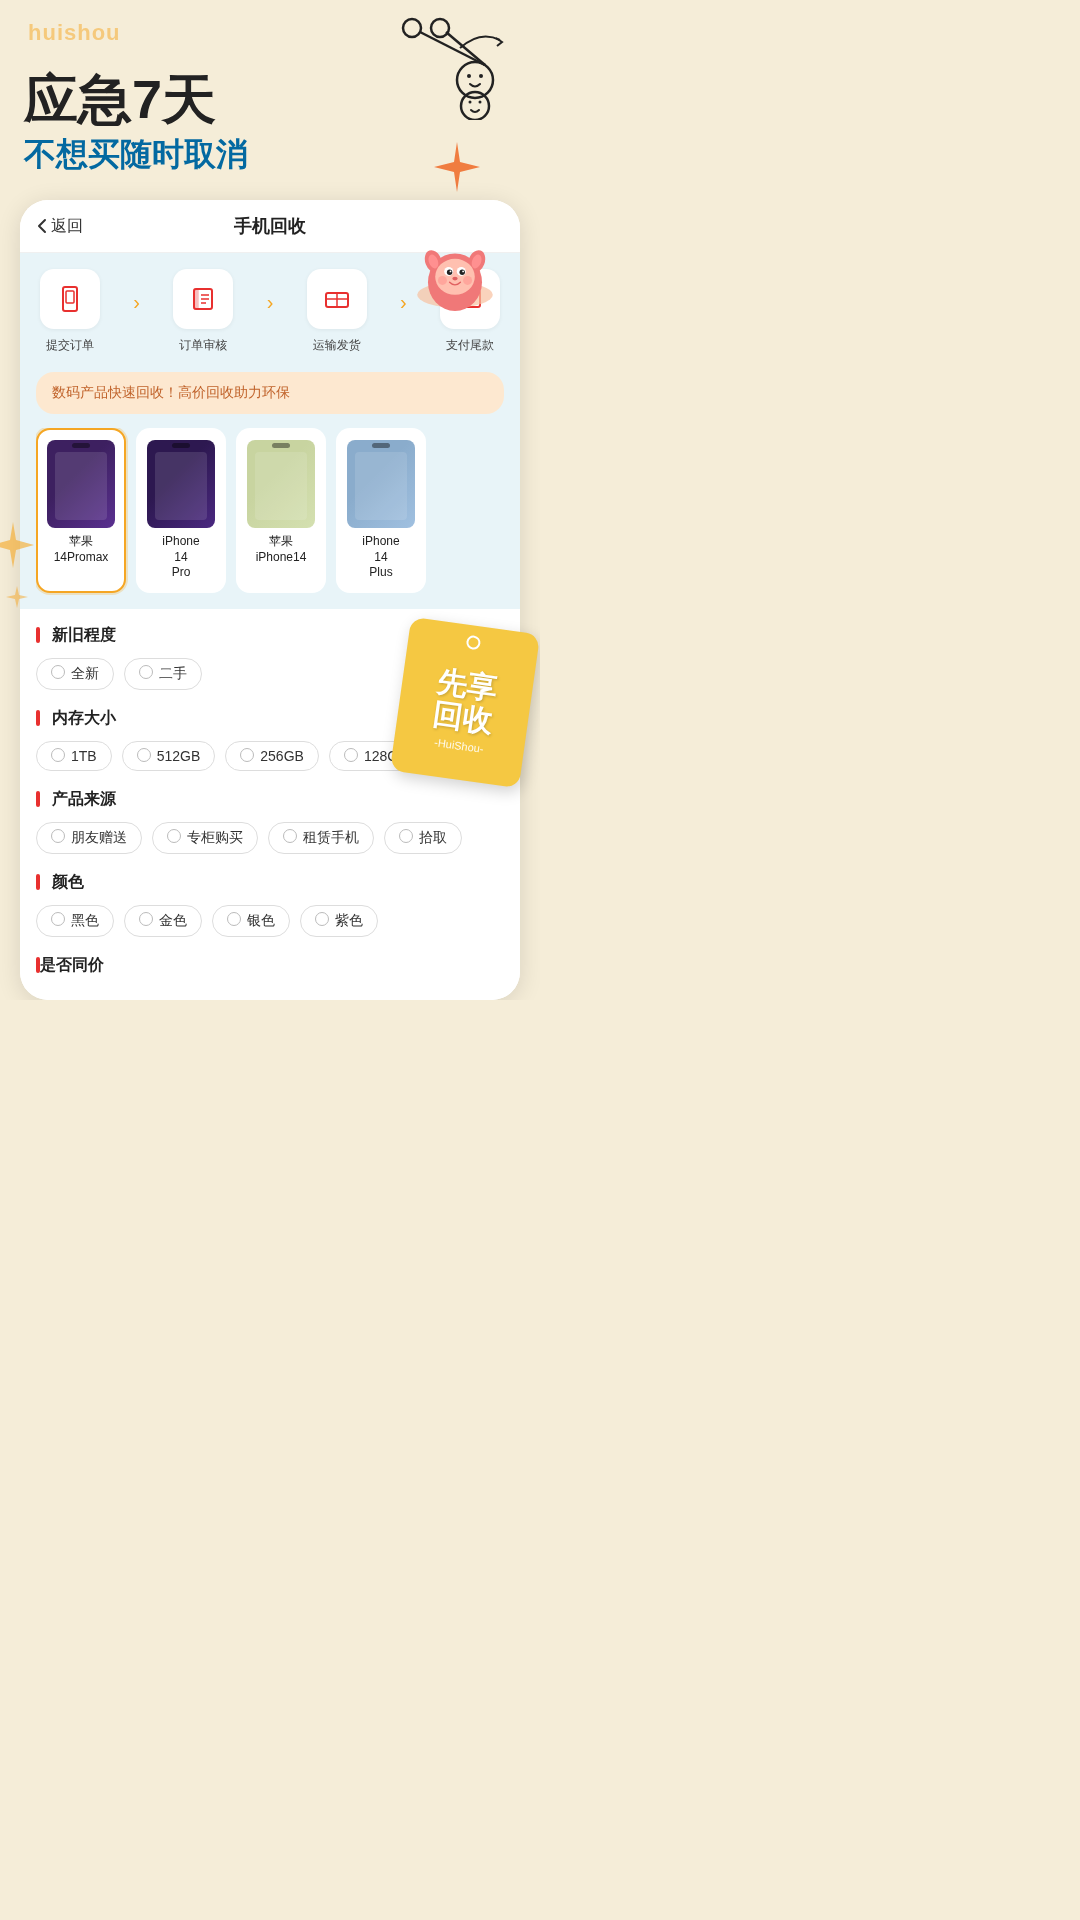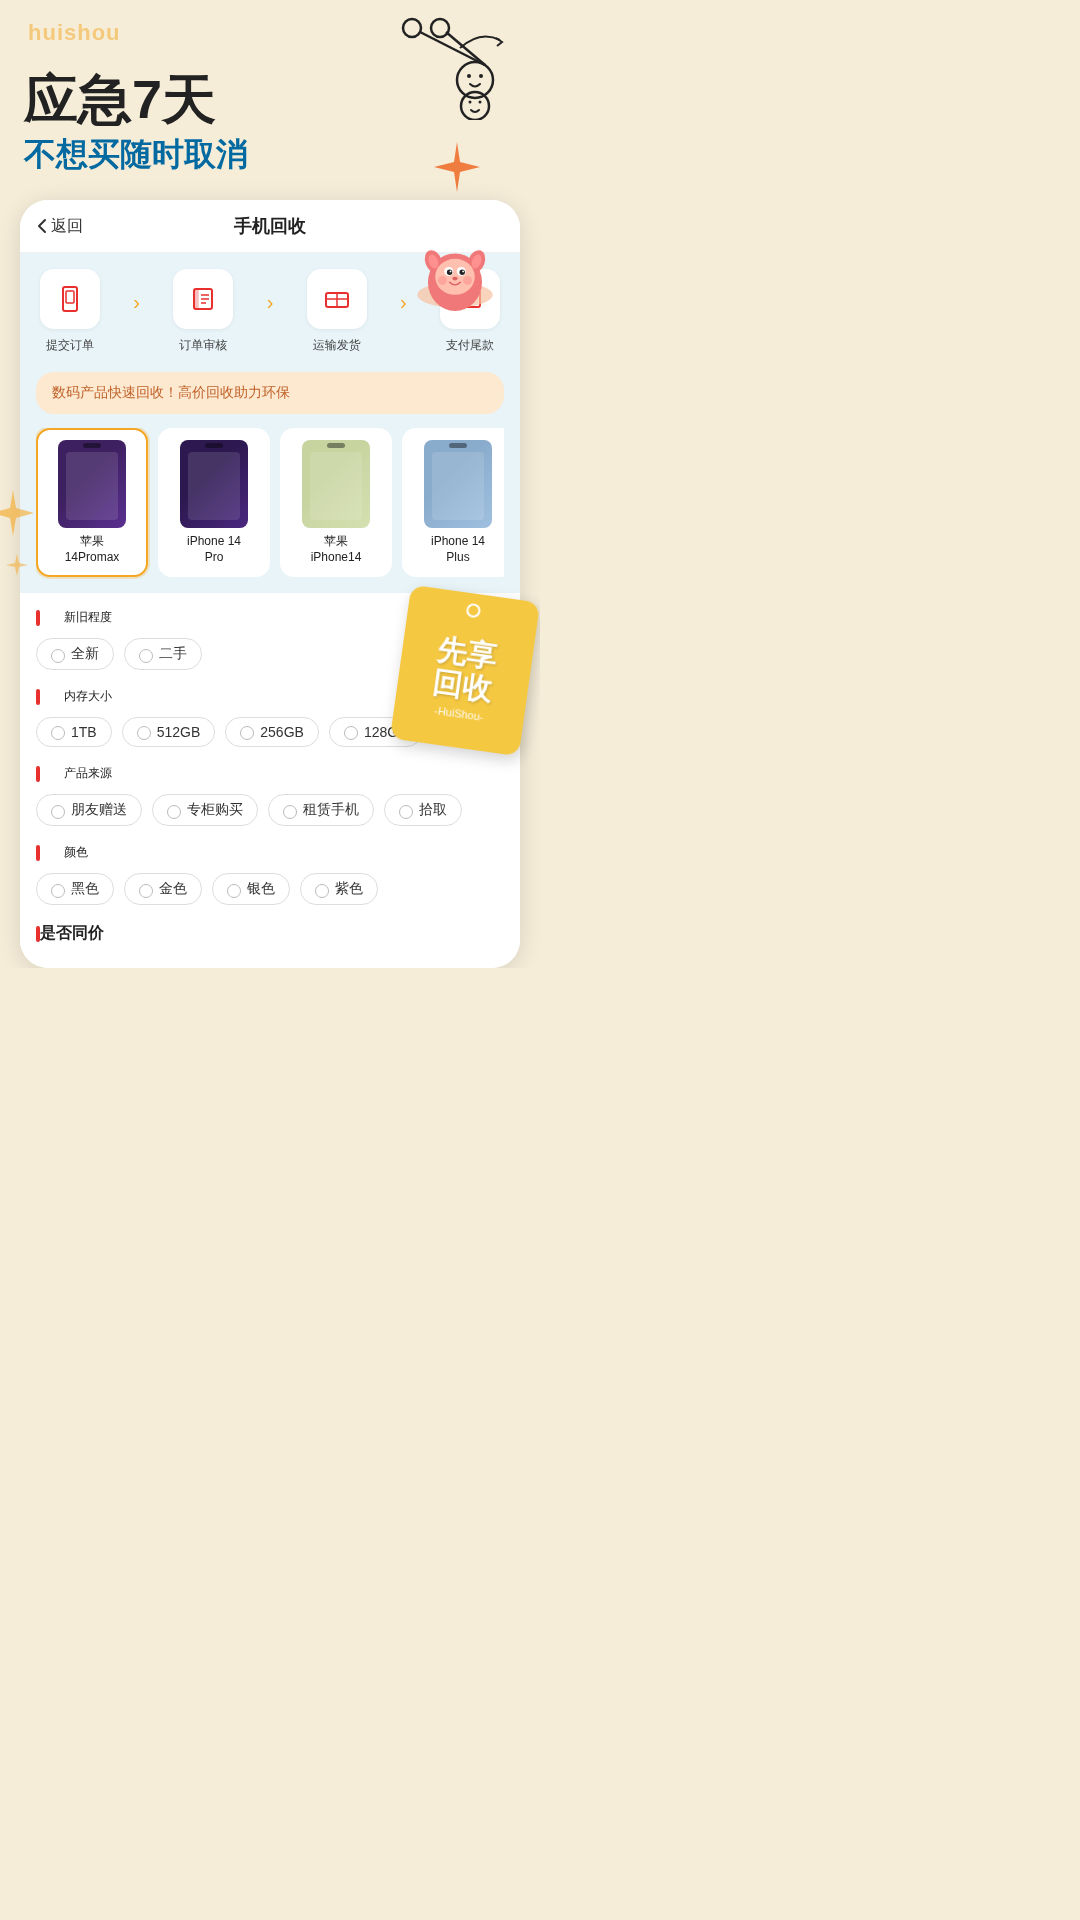--- a/index.html
+++ b/index.html
@@ -161,21 +161,21 @@
 
     
     .products-row {
       display: flex;
       gap: 10px;
       padding-bottom: 16px;
       overflow-x: auto;
     }
     .product-card {
       flex: 0 0 auto;
-      width: 112px;
+      width: 90px;
       background: #fff;
       border-radius: 14px;
       padding: 10px 24px;
       display: flex;
       flex-direction: column;
       align-items: center;
       cursor: pointer;
       border: 2px solid transparent;
     }
     .product-card.selected {
@@ -194,41 +194,41 @@
     .options-area {
       background: #fff;
       padding: 16px 16px;
     }
     .option-section {
       margin-bottom: 18px;
     }
     .option-section-title {
       display: flex;
       align-items: center;
-      gap: 24px;
-      font-size: 12px;
-      font-weight: 400;
+      gap: 12px;
+      font-size: 16px;
+      font-weight: 700;
       color: #222;
       margin-bottom: 12px;
     }
     .red-bar {
       width: 4px;
       height: 16px;
       background: #e8302f;
       border-radius: 2px;
       display: inline-block;
     }
     .radio-group {
       display: flex;
       flex-wrap: wrap;
       gap: 10px;
     }
     .radio-btn {
       display: flex;
-      align-items: flex-end;
+      align-items: flex-start;
       gap: 6px;
       border: 1px solid #ddd;
       border-radius: 20px;
       padding: 6px 14px;
       font-size: 14px;
       color: #333;
       cursor: pointer;
       background: #fff;
     }
     .radio-circle {

